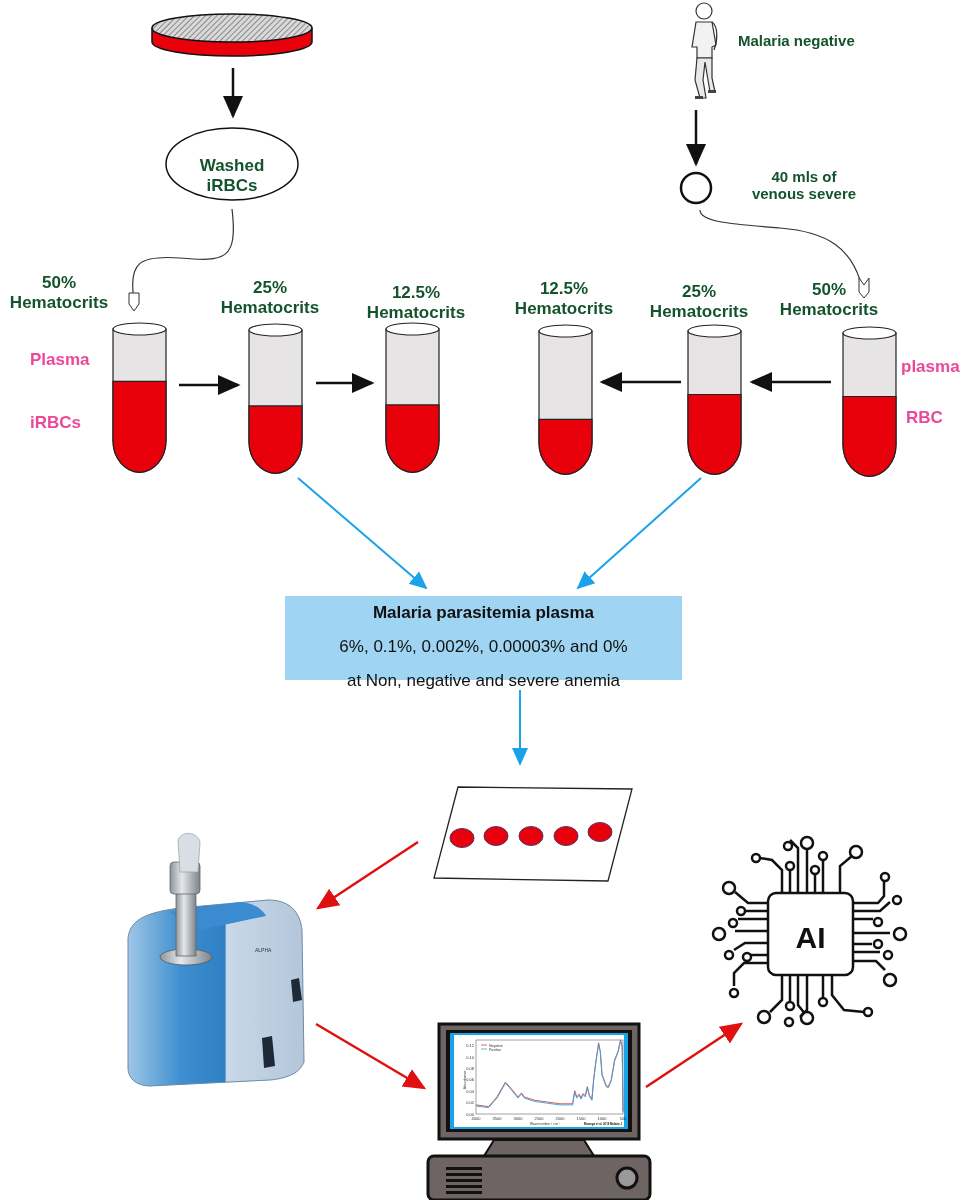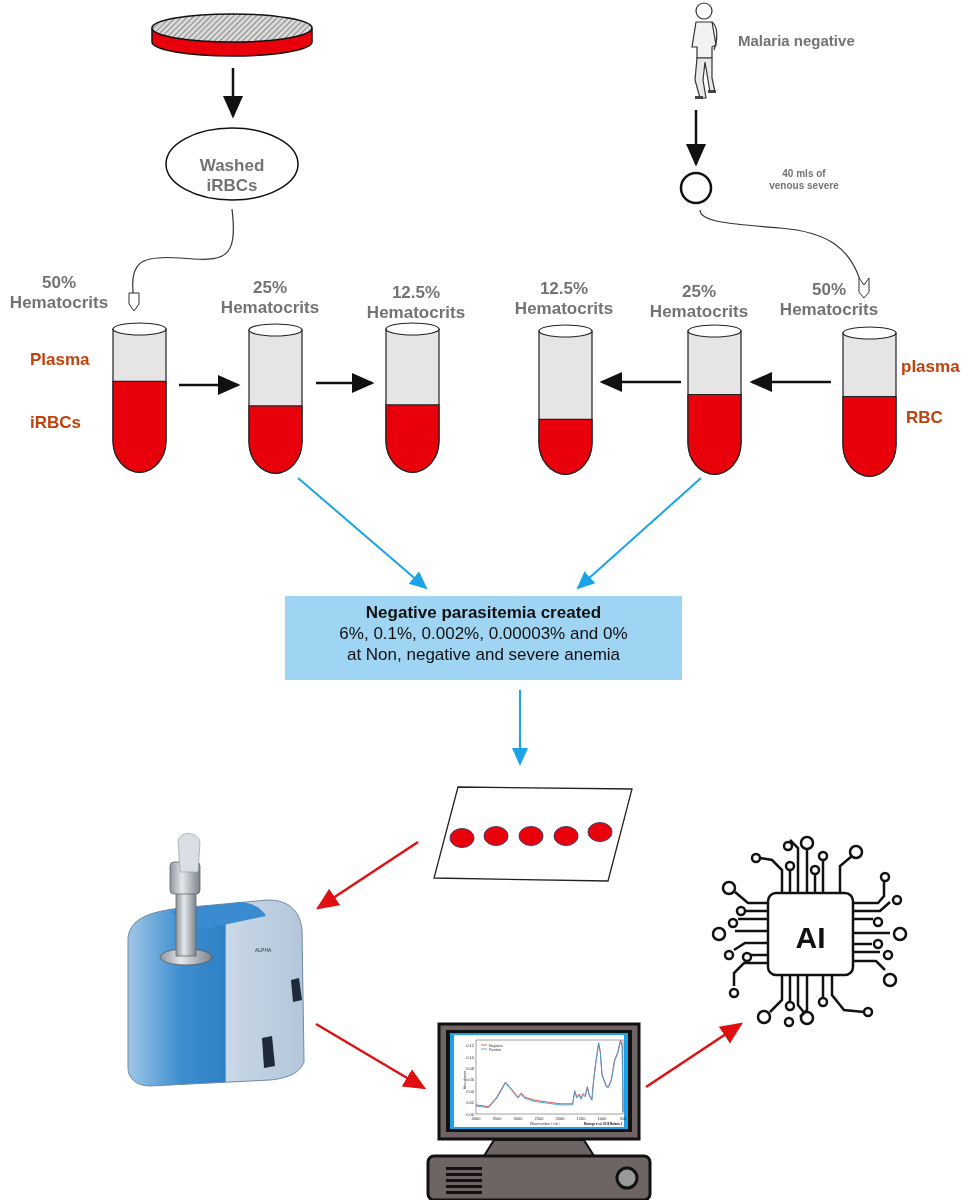--- a/index.html
+++ b/index.html
@@ -1,22 +1,22 @@
 <!DOCTYPE html>
 <html><head>
 <meta charset="utf-8">
 <style>
   html, body { margin:0; padding:0; background:#ffffff; }
   body { width:968px; height:1200px; position:relative; overflow:hidden; font-family:"Liberation Sans", sans-serif; }
-  .lbl { position:absolute; font-family:"Liberation Sans", sans-serif; font-weight:bold; color:#737373; text-align:center; line-height:1.15; }
-  .side { position:absolute; font-family:"Liberation Sans", sans-serif; font-weight:bold; color:#c2410c; font-size:17px; }
+  .lbl { position:absolute; font-family:"Liberation Sans", sans-serif; font-weight:bold; color:#14532d; text-align:center; line-height:1.15; }
+  .side { position:absolute; font-family:"Liberation Sans", sans-serif; font-weight:bold; color:#ec4899; font-size:17px; }
   svg.layer { position:absolute; left:0; top:0; }
   .infobox { position:absolute; left:285px; top:596px; width:397px; height:84px; background:#9fd4f3; text-align:center; font-family:"Liberation Sans", sans-serif; color:#111; }
   .infobox .t { font-weight:bold; font-size:17px; margin-top:7px; }
-  .infobox .l { font-size:17px; margin-top:1px; }
+  .infobox .l { font-size:17px; margin-top:14px; }
   .ai-text { font-family:"Liberation Sans", sans-serif; font-weight:bold; }
 </style>
 </head>
 <body>
 
 <svg class="layer" width="968" height="1200" viewBox="0 0 968 1200">
   <defs>
     <pattern id="hatch" width="4" height="4" patternUnits="userSpaceOnUse" patternTransform="rotate(45)">
       <rect width="4" height="4" fill="#d9d9d9"></rect>
       <line x1="0" y1="0" x2="0" y2="4" stroke="#555" stroke-width="1.2"></line>
@@ -252,21 +252,21 @@
       <circle cx="890" cy="980" r="6" fill="#fff"></circle>
     </g>
 </svg>
 
 <div class="lbl" style="left:170px; top:156px; width:124px; font-size:17px;">
   <div>Washed</div>
   <div>iRBCs</div>
 </div>
 
 <div class="lbl" style="left:738px; top:32px; font-size:15px; text-align:left;">Malaria negative</div>
-<div class="lbl" style="left:742px; top:168px; width:124px; font-size:10px;">
+<div class="lbl" style="left:742px; top:168px; width:124px; font-size:15px;">
   <div>40 mls of</div>
   <div>venous severe</div>
 </div>
 
 <div class="lbl" style="left:0px; top:273px; width:118px; font-size:17px;">
   <div>50%</div>
   <div>Hematocrits</div>
 </div>
 <div class="lbl" style="left:208px; top:278px; width:124px; font-size:17px;">
   <div>25%</div>
@@ -288,16 +288,16 @@
   <div>50%</div>
   <div>Hematocrits</div>
 </div>
 
 <div class="side" style="left:30px; top:350px;">Plasma</div>
 <div class="side" style="left:30px; top:413px;">iRBCs</div>
 <div class="side" style="left:901px; top:357px;">plasma</div>
 <div class="side" style="left:906px; top:408px;">RBC</div>
 
 <div class="infobox">
-  <div class="t">Negative parasitemia created</div>
+  <div class="t">Malaria parasitemia plasma</div>
   <div class="l">6%, 0.1%, 0.002%, 0.00003% and 0%</div>
   <div class="l">at Non, negative and severe anemia</div>
 </div>
 
 </body></html>

